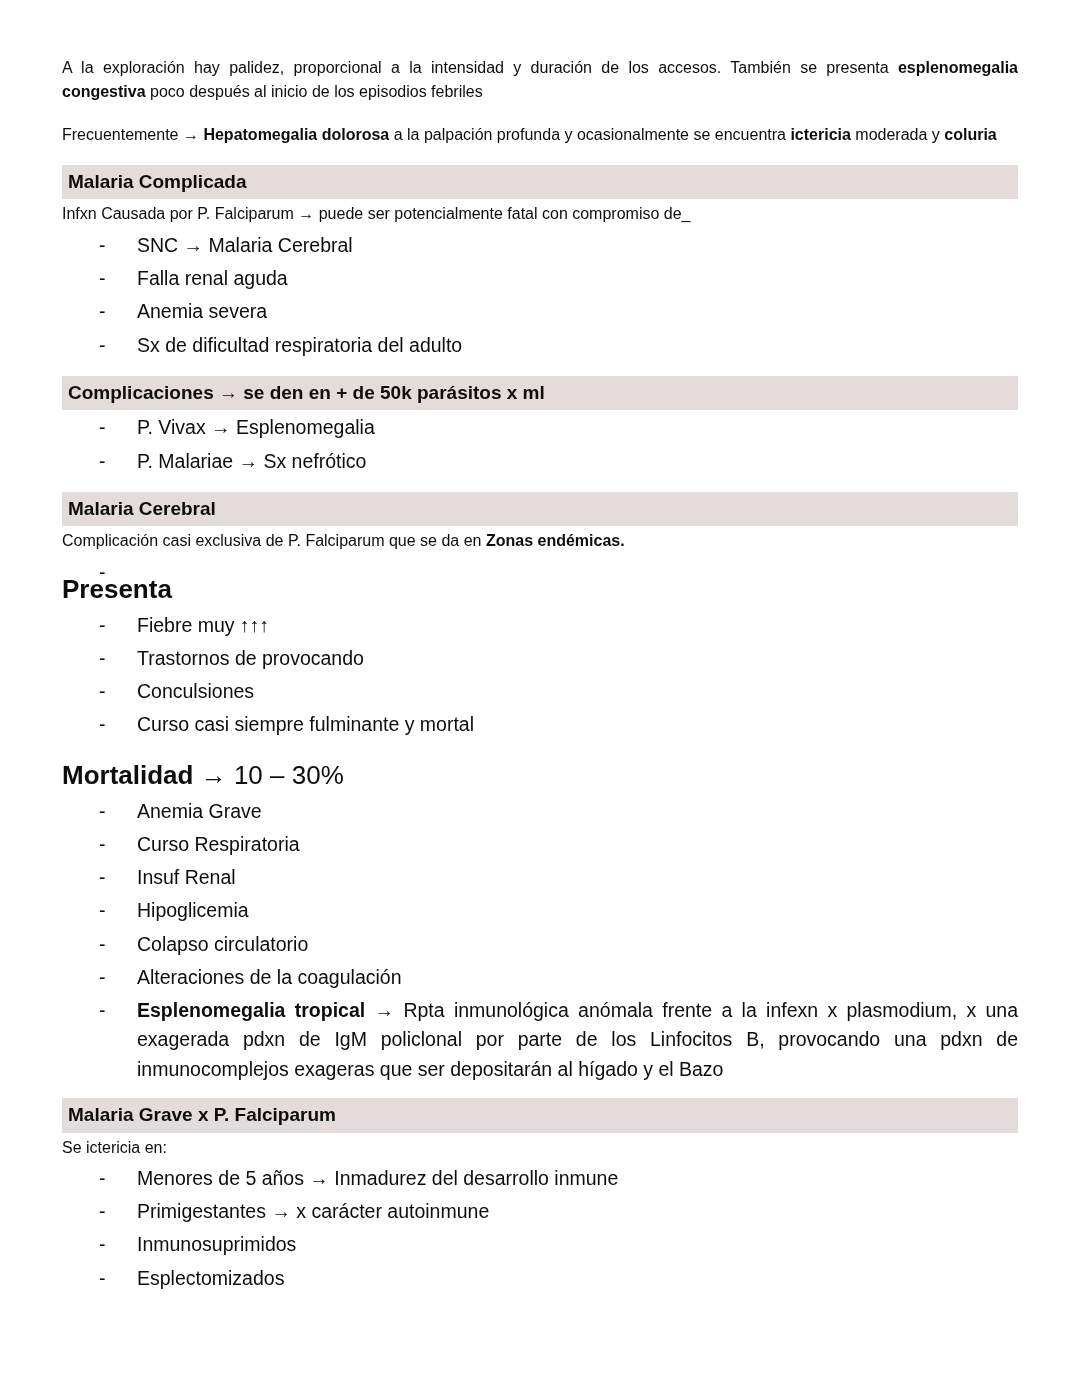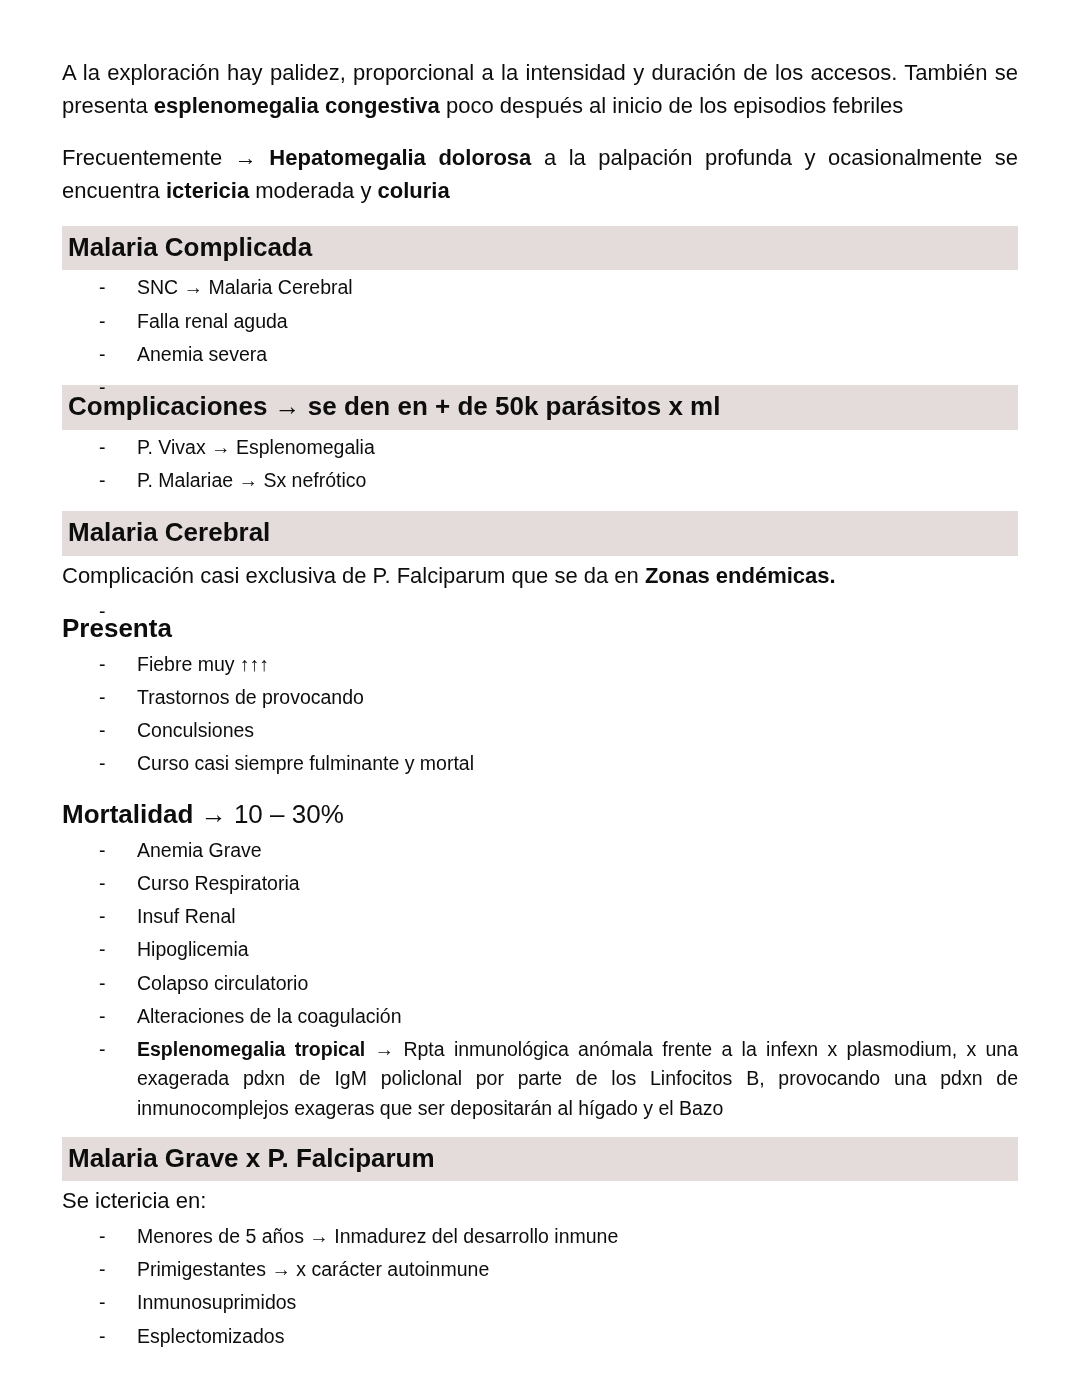--- a/index.html
+++ b/index.html
@@ -18,40 +18,40 @@
   .page {
     position: relative;
     width: 1080px;
     height: 1397px;
     background: #ffffff;
     box-sizing: border-box;
     padding: 56px 62px 0 62px;
   }
   
   .para {
-    font-size: 22px;
+    font-size: 16px;
     line-height: 1.52;
     text-align: justify;
     text-justify: inter-word;
     margin: 0 0 18px 0;
     color: #0d0d0d;
   }
   .para.left {
     text-align: left;
   }
   .para.tight {
     margin-bottom: 4px;
   }
   b, .b {
     font-weight: bold;
   }
   
   .section-head {
     background: #e3dcda;
-    font-size: 26px;
+    font-size: 19px;
     font-weight: bold;
     line-height: 1.45;
     padding: 3px 6px 4px 6px;
     margin: 0 0 3px 0;
     color: #0d0d0d;
     text-align: left;
   }
   
   .sub-head {
     font-size: 26px;
@@ -100,25 +100,26 @@
 </head>
 <body>
 
 <div class="page">
 
   <p class="para"><span>A la exploración hay palidez, proporcional a la intensidad y duración de los accesos. También se presenta </span><b>esplenomegalia congestiva</b><span> poco después al inicio de los episodios febriles</span></p>
 
   <p class="para"><span>Frecuentemente → </span><b>Hepatomegalia dolorosa</b><span> a la palpación profunda y ocasionalmente se encuentra </span><b>ictericia</b><span> moderada y </span><b>coluria</b></p>
 
   <div class="section-head">Malaria Complicada</div>
+  <p class="para left tight">Infxn Causada por P. Falciparum → puede ser potencialmente fatal con compromiso de_</p>
   <ul class="bullets">
     <li><span class="dash">-</span><span>SNC → Malaria Cerebral</span></li>
     <li><span class="dash">-</span><span>Falla renal aguda</span></li>
     <li><span class="dash">-</span><span>Anemia severa</span></li>
-    <li><span class="dash">-</span></li>
+    <li><span class="dash">-</span><span>Sx de dificultad respiratoria del adulto</span></li>
   </ul>
 
   <div class="section-head">Complicaciones → se den en + de 50k parásitos x ml</div>
   <ul class="bullets">
     <li><span class="dash">-</span><span>P. Vivax → Esplenomegalia</span></li>
     <li><span class="dash">-</span><span>P. Malariae → Sx nefrótico</span></li>
   </ul>
 
   <div class="section-head">Malaria Cerebral</div>
   <p class="para left tight"><span>Complicación casi exclusiva de P. Falciparum que se da en </span><b>Zonas endémicas.</b></p>

